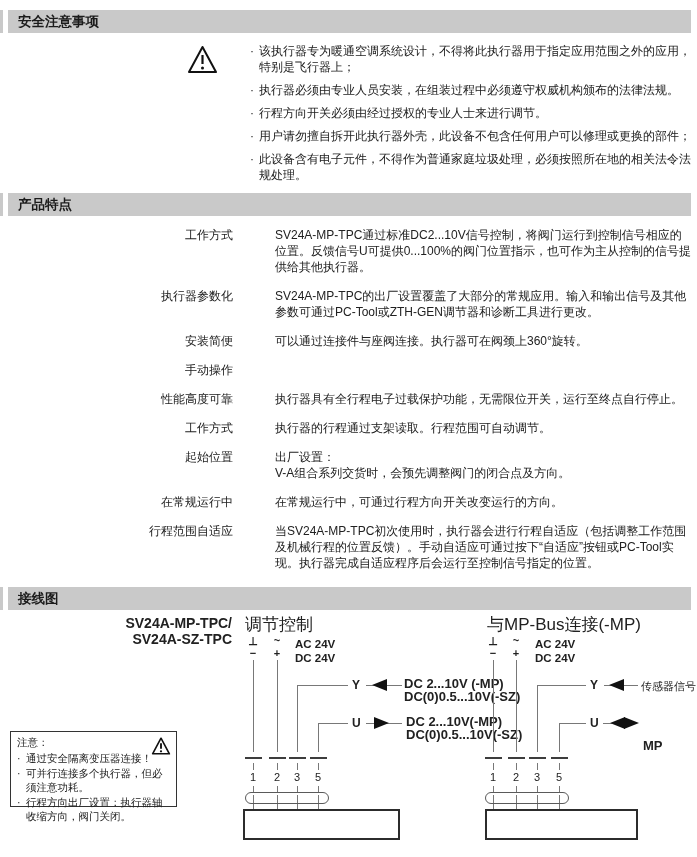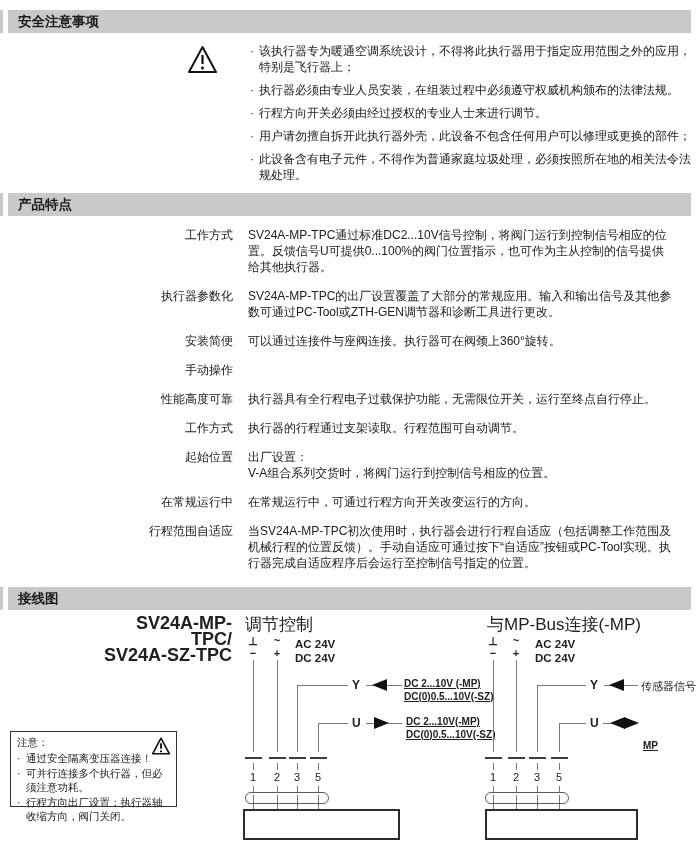--- a/index.html
+++ b/index.html
@@ -16,41 +16,41 @@
   .warn-tri-large{position:absolute;left:187px;top:45px;width:31px;height:29px;}
   .warn-tri-small{position:absolute;right:5px;top:5px;width:20px;height:18px;}
   .safety-bullets{position:absolute;left:250px;top:43px;width:442px;font-size:12px;line-height:16px;}
   .sbullet{display:flex;margin-bottom:7px;}
   .sbullet .dot{flex:0 0 9px;width:9px;}
 
   
   .features{position:absolute;left:0;top:227px;width:692px;font-size:12px;line-height:16px;}
   .frow{display:flex;margin-bottom:13px;}
   .flabel{flex:0 0 233px;width:233px;text-align:right;}
-  .ftext{margin-left:15px;width:428px;white-space:pre-line;}
+  .ftext{margin-left:42px;width:428px;white-space:pre-line;}
 
   
   .model{position:absolute;left:100px;top:615px;width:132px;text-align:right;
-         font-weight:bold;font-size:18px;line-height:16px;}
+         font-weight:bold;font-size:14px;line-height:16px;}
   .dtitle{position:absolute;top:613px;font-size:17px;}
 
   .notebox{position:absolute;left:10px;top:731px;width:167px;height:76px;border:1px solid #333;
            box-sizing:border-box;padding:4px 6px 2px 6px;font-size:10.5px;line-height:13.5px;}
   .ntitle{margin-bottom:2px;}
   .nbullet{display:flex;margin-bottom:2px;}
   .nbullet .ndot{flex:0 0 9px;width:9px;}
 
   .vwire{position:absolute;width:1px;background:#787878;}
   .hwire{position:absolute;height:1px;background:#787878;}
   .tick{position:absolute;width:17px;height:2px;background:#3d3d3d;}
   .tnum{position:absolute;transform:translateX(-50%);font-size:11px;color:#222;line-height:11px;}
   .sym{position:absolute;transform:translateX(-50%);font-weight:bold;font-size:11px;line-height:11px;}
   .pwr{position:absolute;font-weight:bold;font-size:11.5px;line-height:12px;}
   .yu{position:absolute;font-weight:bold;font-size:12px;line-height:12px;}
-  .sigb{position:absolute;font-weight:bold;font-size:10px;line-height:12px;text-decoration:underline;}
+  .sigb{position:absolute;font-weight:bold;font-size:13px;line-height:12px;}
   .sig{position:absolute;font-size:11px;line-height:12px;}
   .arrL{position:absolute;width:0;height:0;border-top:6px solid transparent;
         border-bottom:6px solid transparent;border-right:15px solid #111;}
   .arrR{position:absolute;width:0;height:0;border-top:6px solid transparent;
         border-bottom:6px solid transparent;border-left:15px solid #111;}
   .oval{position:absolute;border:1px solid #5a5a5a;border-radius:7px;box-sizing:border-box;}
   .abox{position:absolute;border:2px solid #2c2c2c;box-sizing:border-box;background:transparent;}
 </style>
 </head>
 <body>
@@ -116,21 +116,21 @@
         <div class="flabel">性能高度可靠</div>
         <div class="ftext">执行器具有全行程电子过载保护功能，无需限位开关，运行至终点自行停止。</div>
       </div>
     <div class="frow">
         <div class="flabel">工作方式</div>
         <div class="ftext">执行器的行程通过支架读取。行程范围可自动调节。</div>
       </div>
     <div class="frow">
         <div class="flabel">起始位置</div>
         <div class="ftext">出厂设置：
-V-A组合系列交货时，将阀门运行到控制信号相应的位置。</div>
+V-A组合系列交货时，会预先调整阀门的闭合点及方向。</div>
       </div>
     <div class="frow">
         <div class="flabel">在常规运行中</div>
         <div class="ftext">在常规运行中，可通过行程方向开关改变运行的方向。</div>
       </div>
     <div class="frow">
         <div class="flabel">行程范围自适应</div>
         <div class="ftext">当SV24A-MP-TPC初次使用时，执行器会进行行程自适应（包括调整工作范围及机械行程的位置反馈）。手动自适应可通过按下“自适应”按钮或PC-Tool实现。执行器完成自适应程序后会运行至控制信号指定的位置。</div>
       </div>
   </div>

